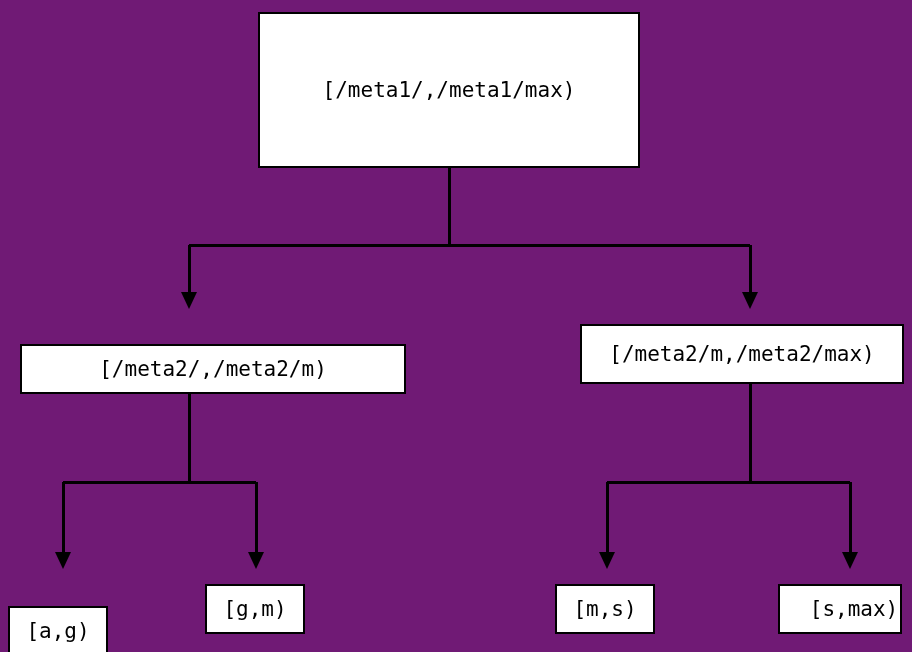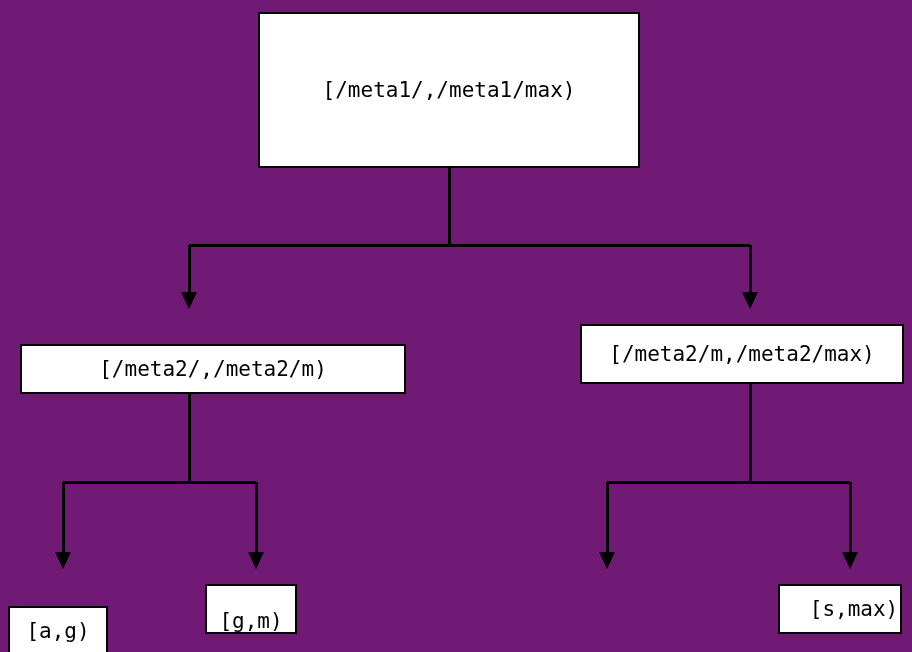--- a/index.html
+++ b/index.html
@@ -94,22 +94,25 @@
   </div>
 
   <div class="node-box node-mid" style="left:580px; top:324px; width:324px; height:60px;">
     <span class="node-label">[/meta2/m,/meta2/max)</span>
   </div>
 
   <div class="node-box node-leaf" style="left:8px; top:584px; width:100px; height:50px;margin-top:22px;">
     <span class="node-label">[a,g)</span>
   </div>
 
-  <div class="node-box node-leaf" style="left:205px; top:584px; width:92px; height:50px;align-items:flex-end;">
+  <div class="node-box node-leaf" style="left:205px; top:584px; width:100px; height:50px;">
     <span class="node-label">[g,m)</span>
   </div>
 
+  <div class="node-box node-leaf" style="left:555px; top:584px; width:100px; height:50px;">
+    <span class="node-label">[m,s)</span>
+  </div>
 
   <div class="node-box node-leaf" style="left:778px; top:584px; width:124px; height:50px;padding-left:28px;">
     <span class="node-label">[s,max)</span>
   </div>
 
 </div>
 
 </body></html>

